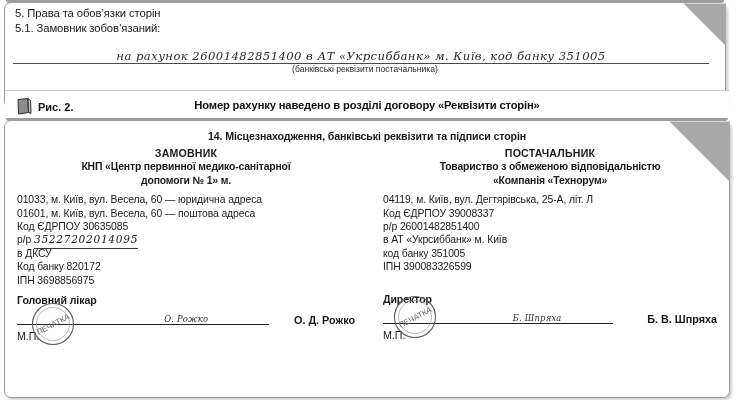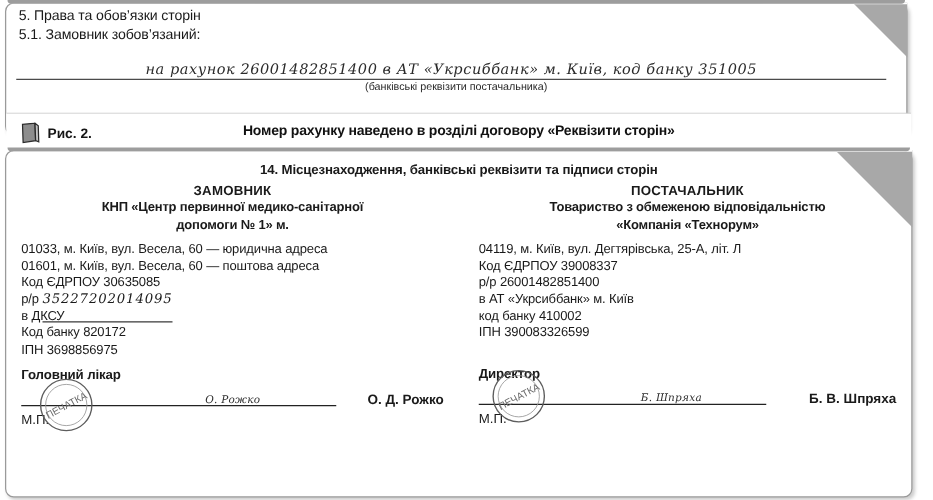--- a/index.html
+++ b/index.html
@@ -189,21 +189,21 @@
     line-height: 13.4px;
     letter-spacing: -0.1px;
   }
   .req-lines div { white-space: nowrap; }
   .hand-inline {
     font-family: "DejaVu Serif", "Liberation Serif", serif;
     font-style: italic;
     font-size: 10.6px;
     letter-spacing: 0.7px;
     border-bottom: 1px solid #3a3a3a;
-    padding-bottom: 12px;
+    padding-bottom: 3px;
   }
 
   
   .sig-block { margin-top: 7px; position: relative; }
   .sig-title {
     font-size: 10.6px;
     font-weight: bold;
     letter-spacing: -0.1px;
     margin-bottom: 4px;
   }
@@ -349,21 +349,21 @@
         <div class="party-name">
           <div>Товариство з обмеженою відповідальністю</div>
           <div>«Компанія «Технорум»</div>
         </div>
 
         <div class="req-lines">
           <div>04119, м. Київ, вул. Дегтярівська, 25-А, літ. Л</div>
           <div>Код ЄДРПОУ 39008337</div>
           <div>р/р 26001482851400</div>
           <div>в АТ «Укрсиббанк» м. Київ</div>
-          <div>код банку 410002</div>
+          <div>код банку 351005</div>
           <div>ІПН 390083326599</div>
         </div>
 
         <div class="sig-block" style="margin-top:19px;">
           <div class="sig-title">Директор</div>
           <div class="sig-row">
             <div class="sig-rule"></div>
             <div class="sig-hand">Б. Шпряха</div>
             <div class="sig-fullname">Б. В. Шпряха</div>
           </div>

